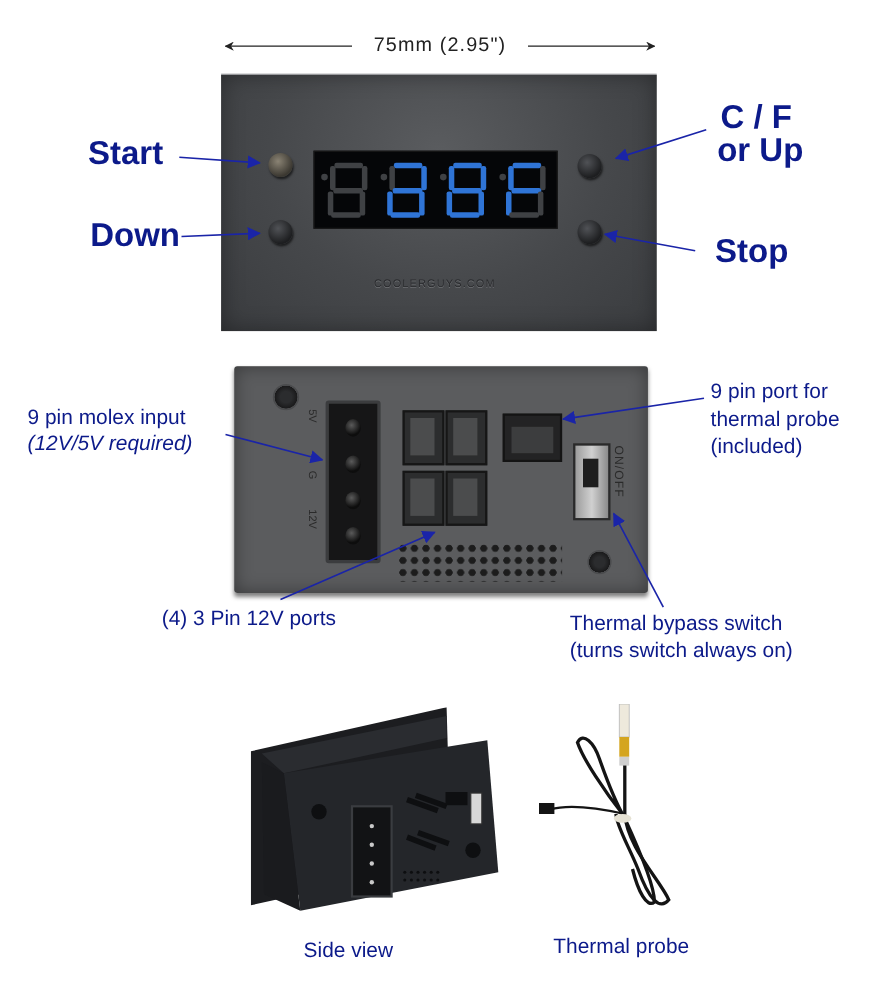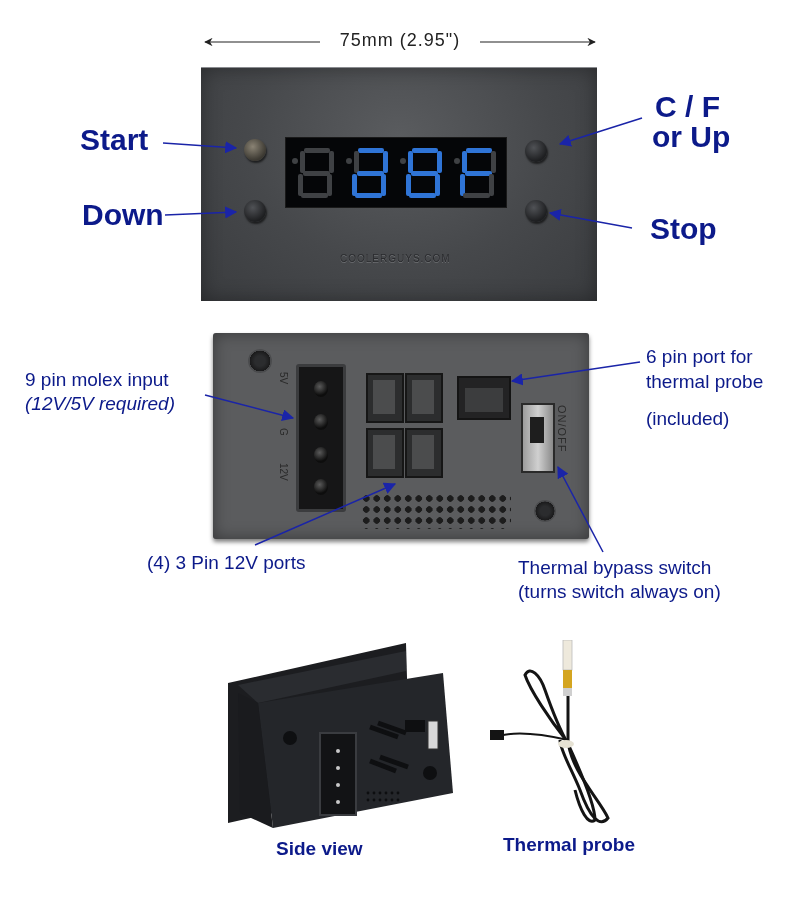--- a/index.html
+++ b/index.html
@@ -1,21 +1,21 @@
 <!DOCTYPE html>
 <html><head>
 <meta charset="utf-8">
 <style>
   html, body { margin:0; padding:0; background:#ffffff; }
   body { width:800px; height:897px; position:relative; overflow:hidden; font-family:"Liberation Sans", sans-serif; }
   .abs { position:absolute; }
   .lbl { position:absolute; color:#0c1a8a; white-space:nowrap; }
   .lbl-big { font-weight:bold; font-size:30px; line-height:30px; }
   .lbl-mid { font-size:19px; line-height:23px; }
-  .lbl-bold-mid { font-weight:bold; font-size:19px; }
+  .lbl-bold-mid { font-weight:normal; font-size:19px;margin-top:16px; }
   svg.overlay { position:absolute; left:0; top:0; pointer-events:none; }
 
   
   .dim-text { position:absolute; top:30px; left:0; width:800px; text-align:center; font-size:18px; color:#222; letter-spacing:1px; }
 
   
   .front-panel { left:201px; top:67px; width:396px; height:233px;
     background:radial-gradient(ellipse at 50% 30%, #5a5c5f 0%, #46484b 55%, #3a3c3f 100%);
     border-top:1px solid #8a8c90; box-shadow:inset 0 0 20px rgba(0,0,0,0.35); }
   .lcd { left:285px; top:137px; width:220px; height:69px; background:#050608; border:1px solid #1a1a1a; }
@@ -142,23 +142,23 @@
     <div class="inner"></div>
   </div>
 <div class="switch">
     <div class="knob"></div>
   </div>
 <div class="onoff">ON/OFF</div>
 <div class="vents"></div>
 
 <div class="lbl lbl-mid" style="left:25px;top:368px;">9 pin molex input</div>
 <div class="lbl lbl-mid" style="left:25px;top:392px;font-style:italic;">(12V/5V required)</div>
-<div class="lbl lbl-mid" style="left:646px;top:345px;">6 pin port for</div>
+<div class="lbl lbl-mid" style="left:646px;top:345px;">9 pin port for</div>
 <div class="lbl lbl-mid" style="left:646px;top:370px;">thermal probe</div>
-<div class="lbl lbl-mid" style="left:646px;top:395px;margin-top:12px;">(included)</div>
+<div class="lbl lbl-mid" style="left:646px;top:395px;">(included)</div>
 <div class="lbl lbl-mid" style="left:147px;top:551px;">(4) 3 Pin 12V ports</div>
 <div class="lbl lbl-mid" style="left:518px;top:556px;text-align:center;">Thermal bypass switch</div>
 <div class="lbl lbl-mid" style="left:518px;top:580px;">(turns switch always on)</div>
 
 <svg class="abs side-wrap" viewBox="0 0 230 190" width="230" height="190">
   <polygon points="0,40 178,0 182,140 0,180" fill="#1c1d20"></polygon>
   <polygon points="10,42 178,8 178,28 30,60" fill="#2a2c30"></polygon>
   <polygon points="30,60 215,30 225,150 45,185" fill="#24262a"></polygon>
   <polygon points="30,60 45,185 12,170 10,50" fill="#1a1b1e"></polygon>
   <rect x="92" y="90" width="36" height="82" fill="#121315" stroke="#3a3c40" stroke-width="2"></rect>

